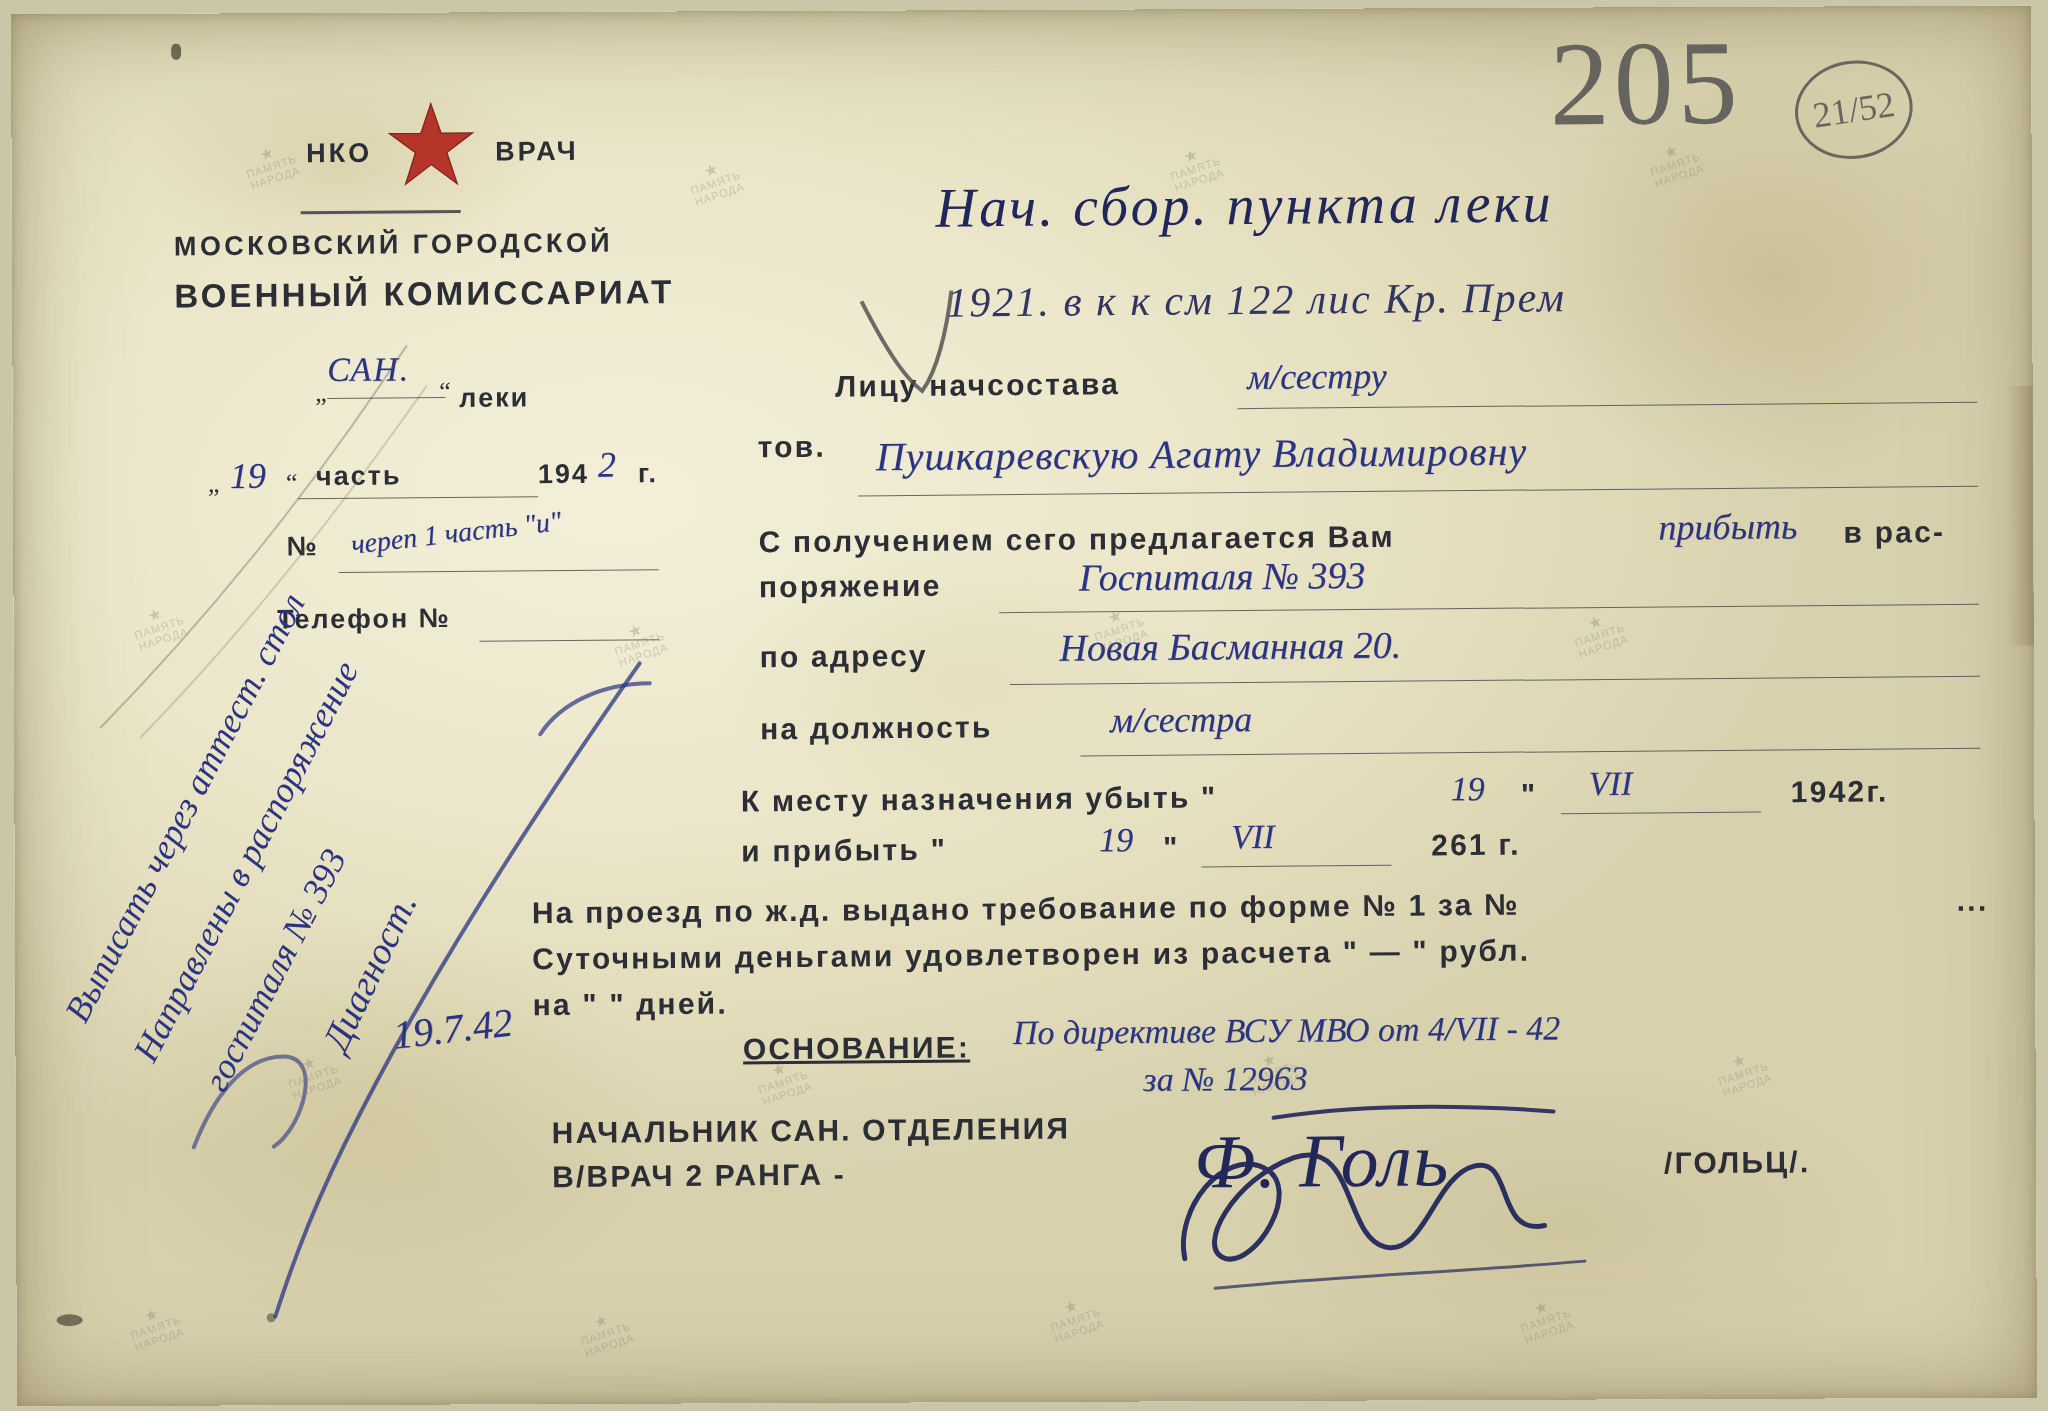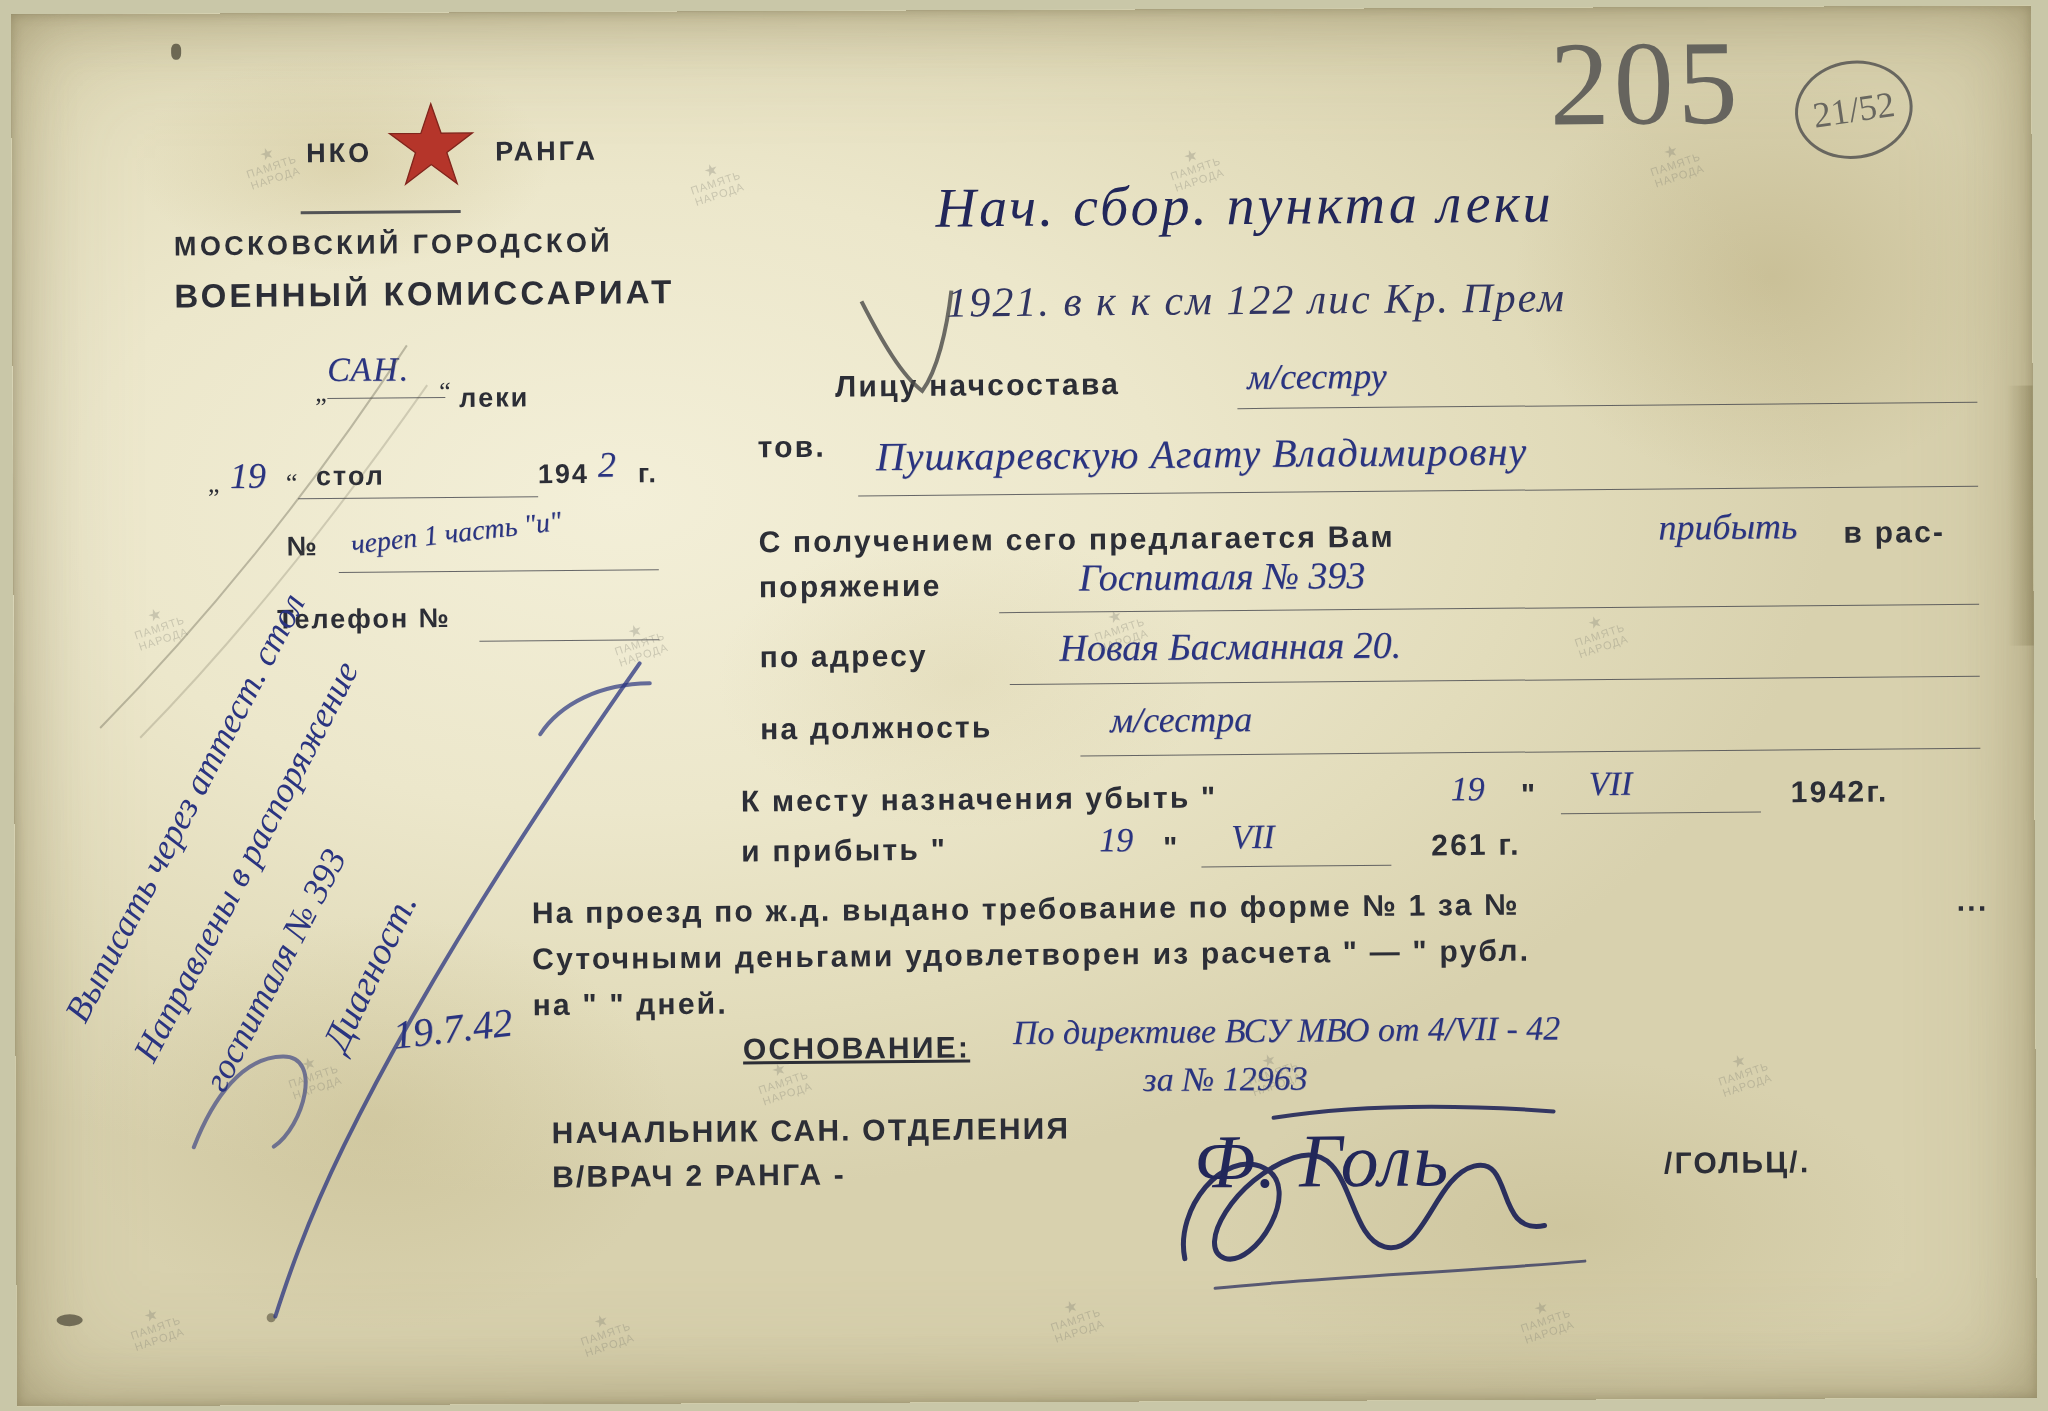--- a/index.html
+++ b/index.html
@@ -187,37 +187,37 @@
 
     <div class="print hdr-small" style="left:311px;top:132px;">НКО</div>
 
     <div style="position:absolute;left:390px;top:95px;width:92px;height:92px;">
       <svg viewBox="0 0 100 100" width="92" height="92">
         <polygon points="50,4 61,36 95,36 67,57 78,91 50,70 22,91 33,57 5,36 39,36" fill="#b5352a" stroke="#8e2a20" stroke-width="1.5"></polygon>
         <polygon points="50,4 61,36 95,36 67,57 78,91 50,70 22,91 33,57 5,36 39,36" fill="none" stroke="rgba(0,0,0,0.15)" stroke-width="0.8"></polygon>
       </svg>
     </div>
 
-    <div class="print hdr-small" style="left:500px;top:132px;">РАНГА</div>
+    <div class="print hdr-small" style="left:500px;top:132px;">ВРАЧ</div>
 
     <div class="rule" style="left:305px;top:205px;width:160px;border-bottom-width:3px;"></div>
 
     <div class="print hdr-line1" style="left:178px;top:224px;">МОСКОВСКИЙ ГОРОДСКОЙ</div>
     <div class="print hdr-line2" style="left:178px;top:270px;">ВОЕННЫЙ КОМИССАРИАТ</div>
 
     <div class="hand" style="left:330px;top:345px;font-size:34px;letter-spacing:2px;">САН.</div>
     <div class="rule-thin" style="left:330px;top:392px;width:118px;"></div>
     <div class="print body-print-sm" style="left:462px;top:378px;">леки</div>
     <div class="print" style="left:318px;top:372px;font-size:26px;">„</div>
     <div class="print" style="left:442px;top:372px;font-size:26px;">“</div>
 
     <div class="print" style="left:210px;top:462px;font-size:26px;">„</div>
     <div class="hand" style="left:232px;top:448px;font-size:36px;">19</div>
     <div class="print" style="left:288px;top:462px;font-size:26px;">“</div>
-    <div class="print body-print-sm" style="left:318px;top:455px;">стол</div>
+    <div class="print body-print-sm" style="left:318px;top:455px;">часть</div>
     <div class="rule-thin" style="left:300px;top:492px;width:240px;"></div>
     <div class="print body-print-sm" style="left:540px;top:455px;">194</div>
     <div class="hand" style="left:600px;top:440px;font-size:36px;">2</div>
     <div class="print body-print-sm" style="left:640px;top:455px;">г.</div>
 
     <div class="print body-print-sm" style="left:288px;top:525px;">№</div>
     <div class="rule-thin" style="left:340px;top:566px;width:320px;"></div>
     <div class="hand" style="left:352px;top:512px;font-size:28px;transform:rotate(-6deg);">череп 1 часть "и"</div>
 
     <div class="print body-print-sm" style="left:278px;top:598px;">Телефон №</div>

